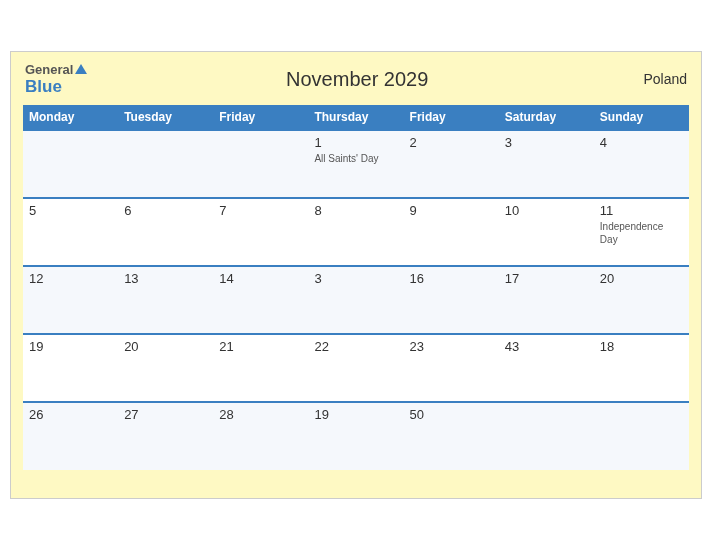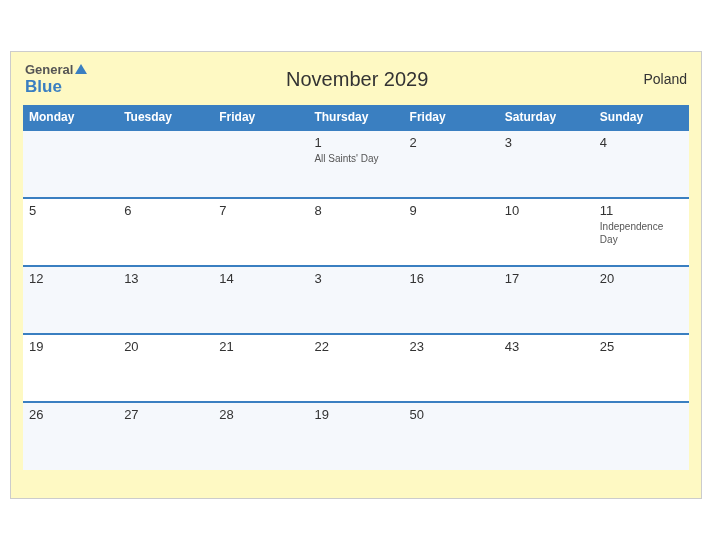--- a/index.html
+++ b/index.html
@@ -216,21 +216,21 @@
           <td>
             <span class="day-number">22</span>
           </td>
           <td>
             <span class="day-number">23</span>
           </td>
           <td>
             <span class="day-number">43</span>
           </td>
           <td>
-            <span class="day-number">25</span>
+            <span class="day-number">18</span>
           </td>
         </tr>
         <tr>
           <td>
             <span class="day-number">26</span>
           </td>
           <td>
             <span class="day-number">27</span>
           </td>
           <td>

